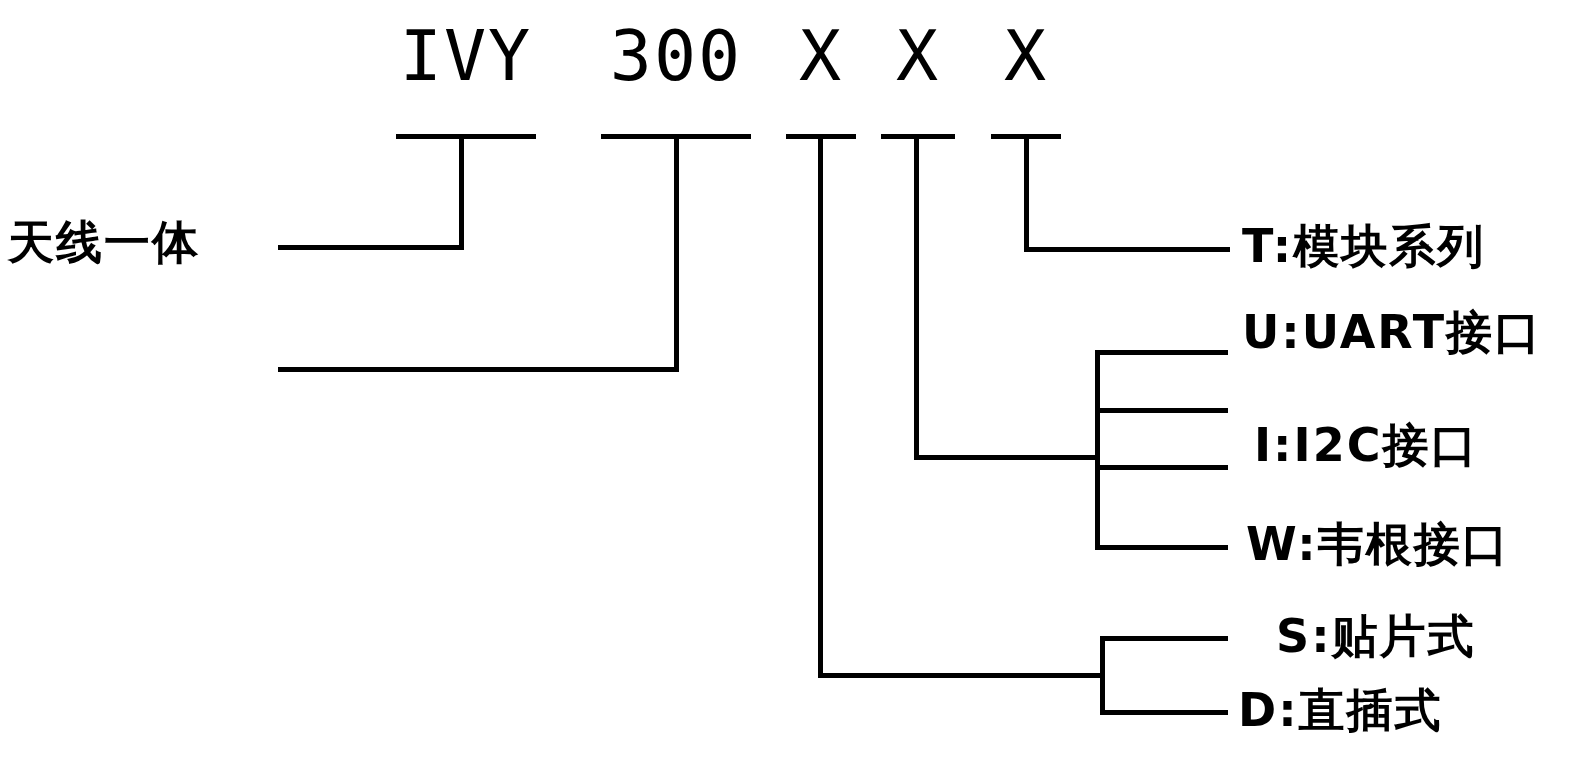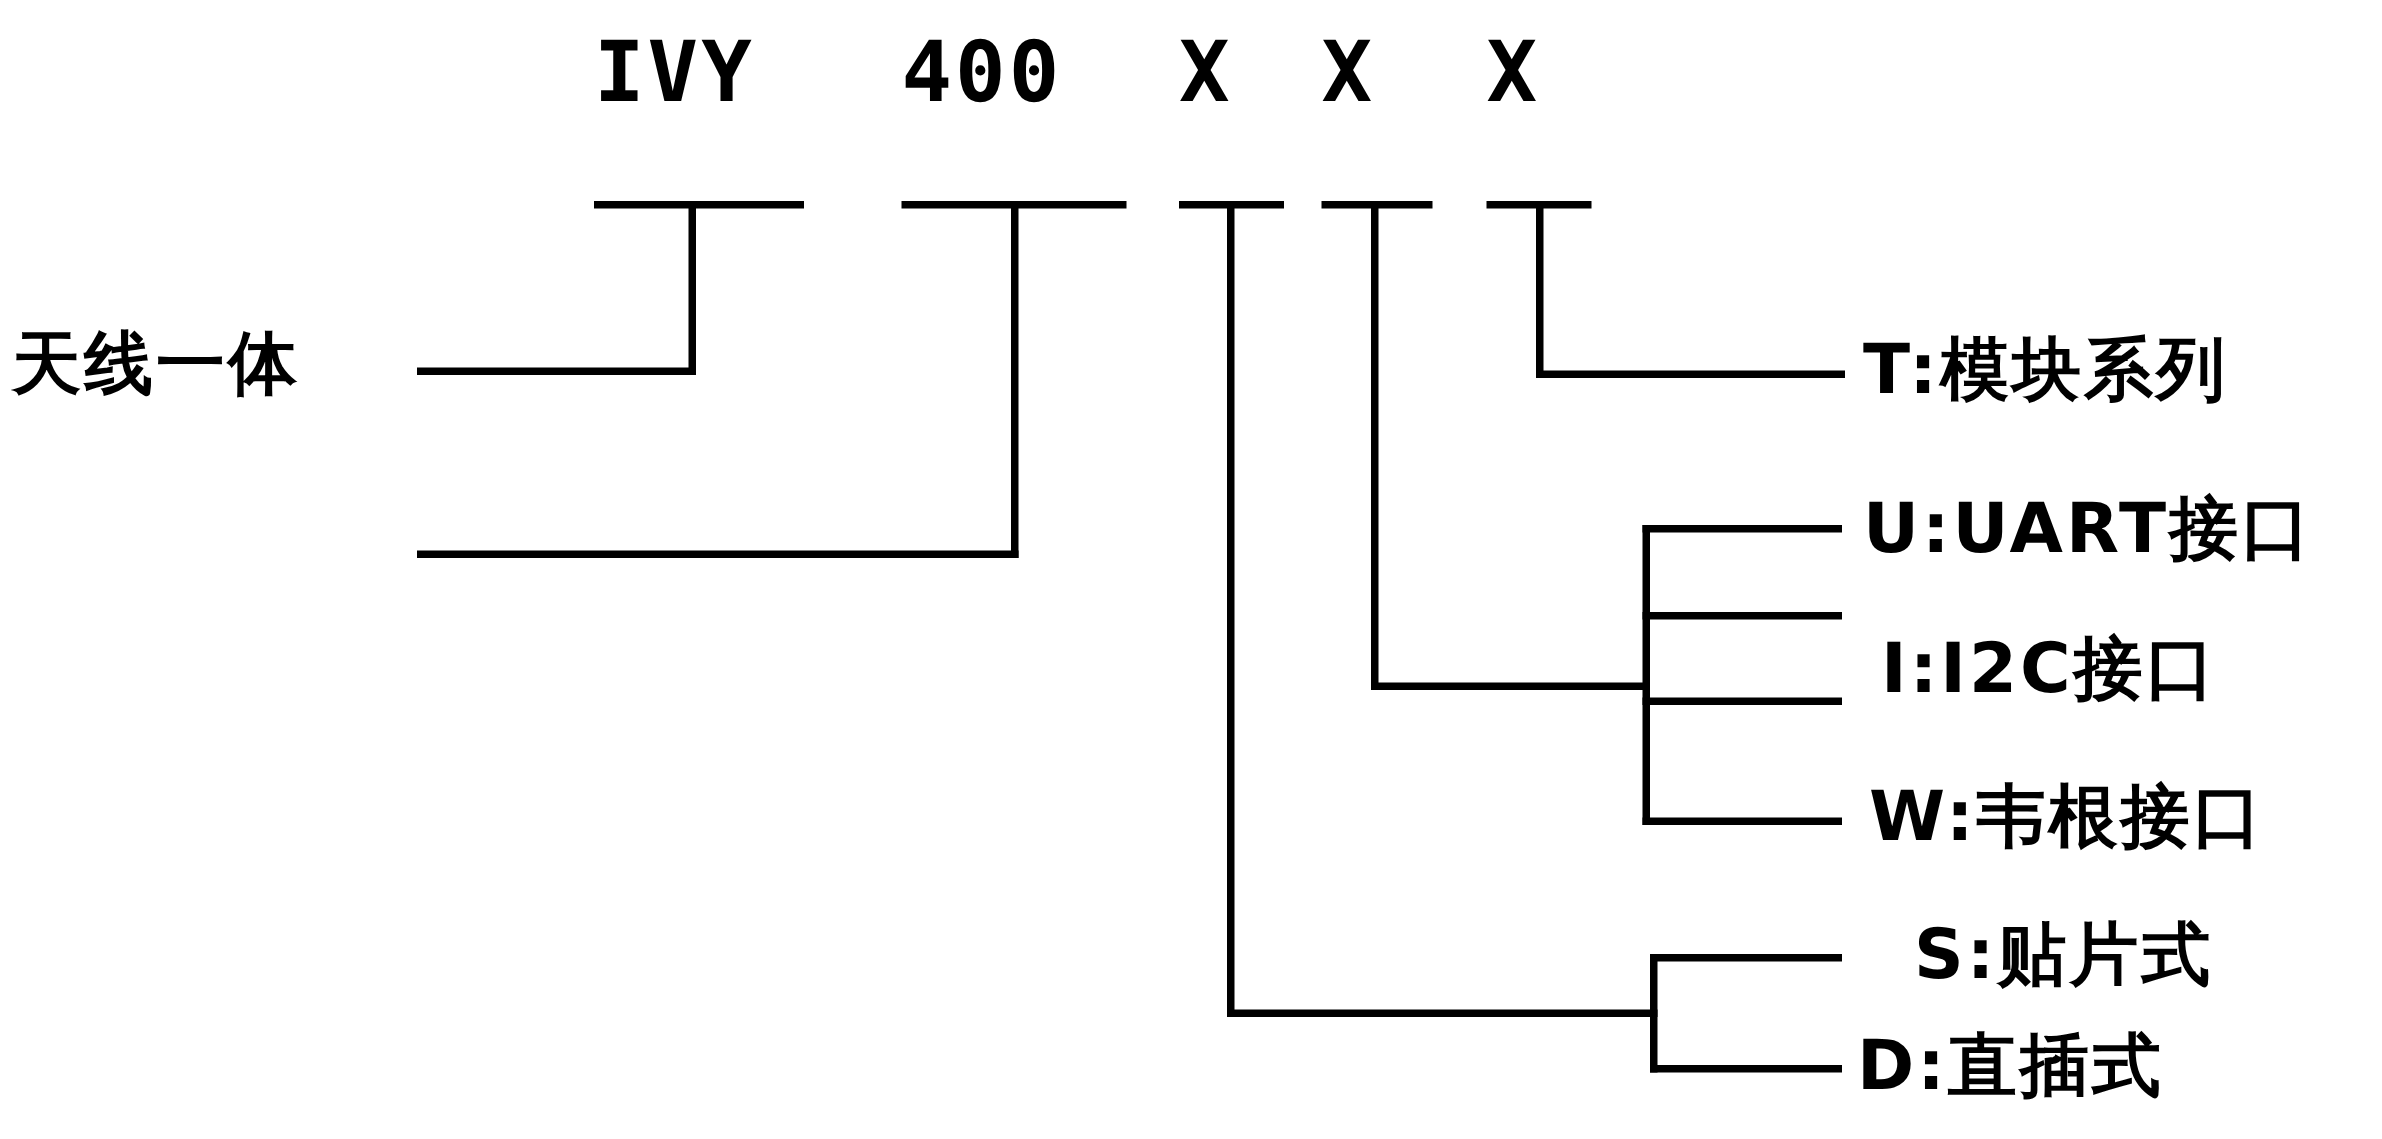--- a/index.html
+++ b/index.html
@@ -12,23 +12,24 @@
     width: 1588px;
     height: 759px;
     background: #ffffff;
     font-family: "DejaVu Sans", "Liberation Sans", sans-serif;
     color: #000000;
     overflow: hidden;
   }
   .code-seg {
     position: absolute;
     top: 18px;
-    font-size: 56px;
-    font-weight: bold;
+    font-size: 70px;
+    font-weight: normal;
     line-height: 1.1;
+    text-align: center;
     font-family: "DejaVu Sans Mono", "Liberation Mono", monospace;
     letter-spacing: 2px;
     white-space: nowrap;
   }
   .line {
     position: absolute;
     background: #000000;
   }
   .lbl {
     position: absolute;
@@ -38,21 +39,21 @@
     white-space: nowrap;
     letter-spacing: 2px;
   }
 </style>
 </head>
 <body>
 
 <div class="diagram">
 
   <div class="code-seg" style="left:396px; width:140px;">IVY</div>
-  <div class="code-seg" style="left:601px; width:150px;">400</div>
+  <div class="code-seg" style="left:601px; width:150px;">300</div>
   <div class="code-seg" style="left:786px; width:70px;">X</div>
   <div class="code-seg" style="left:881px; width:74px;">X</div>
   <div class="code-seg" style="left:991px; width:70px;">X</div>
 
   <div class="line" style="left:396px; top:134px; width:140px; height:5px;"></div>
   <div class="line" style="left:601px; top:134px; width:150px; height:5px;"></div>
   <div class="line" style="left:786px; top:134px; width:70px; height:5px;"></div>
   <div class="line" style="left:881px; top:134px; width:74px; height:5px;"></div>
   <div class="line" style="left:991px; top:134px; width:70px; height:5px;"></div>
 
@@ -67,21 +68,21 @@
   <div class="line" style="left:1024px; top:247px; width:206px; height:5px;"></div>
   <div class="lbl" style="left:1242px; top:222px;">T:模块系列</div>
 
   <div class="line" style="left:914px; top:134px; width:5px; height:326px;"></div>
   <div class="line" style="left:914px; top:455px; width:186px; height:5px;"></div>
   <div class="line" style="left:1095px; top:350px; width:5px; height:200px;"></div>
   <div class="line" style="left:1095px; top:350px; width:133px; height:5px;"></div>
   <div class="line" style="left:1095px; top:408px; width:133px; height:5px;"></div>
   <div class="line" style="left:1095px; top:465px; width:133px; height:5px;"></div>
   <div class="line" style="left:1095px; top:545px; width:133px; height:5px;"></div>
-  <div class="lbl" style="left:1242px; top:328px;">U:UART接口</div>
+  <div class="lbl" style="left:1242px; top:308px;">U:UART接口</div>
   <div class="lbl" style="left:1254px; top:421px;">I:I2C接口</div>
   <div class="lbl" style="left:1246px; top:520px;">W:韦根接口</div>
 
   <div class="line" style="left:818px; top:134px; width:5px; height:544px;"></div>
   <div class="line" style="left:818px; top:673px; width:287px; height:5px;"></div>
   <div class="line" style="left:1100px; top:636px; width:5px; height:79px;"></div>
   <div class="line" style="left:1100px; top:636px; width:128px; height:5px;"></div>
   <div class="line" style="left:1100px; top:710px; width:128px; height:5px;"></div>
   <div class="lbl" style="left:1276px; top:612px;">S:贴片式</div>
   <div class="lbl" style="left:1238px; top:686px;">D:直插式</div>

